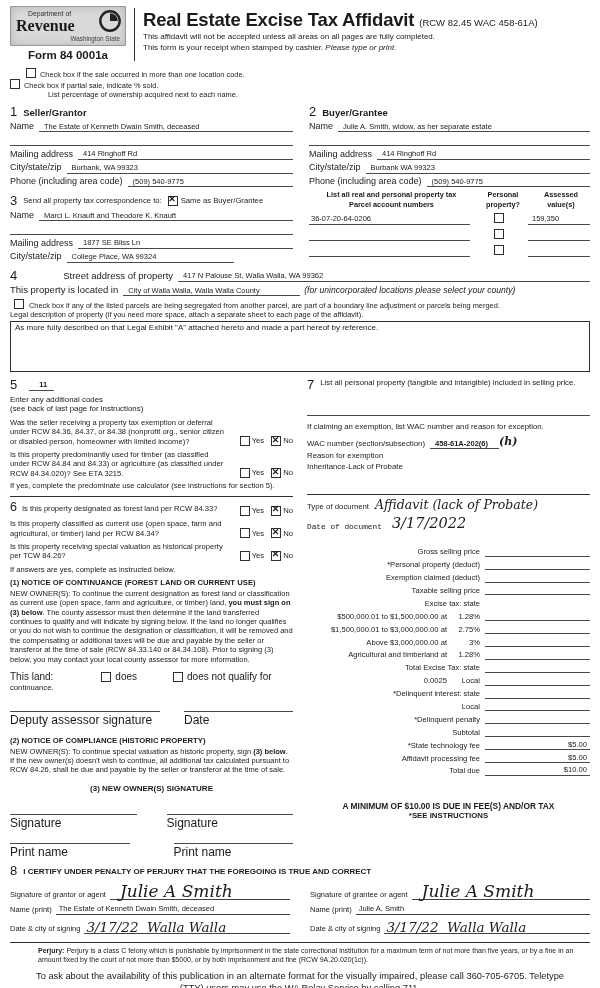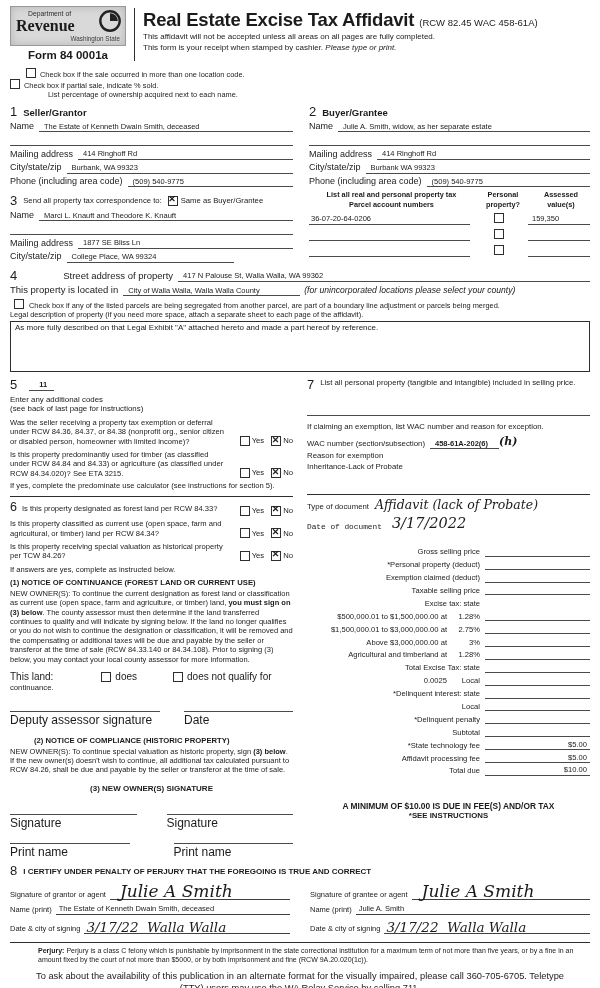--- a/index.html
+++ b/index.html
@@ -322,21 +322,21 @@
         <span>does</span>
         <span class="g" style="width:28px;"></span>
         <span class="cb"></span>
         <span>does not qualify for</span>
       </div>
       <div style="font-size:7.7px;">continuance.</div>
       <div class="sig2">
         <div class="sigcell w1">Deputy assessor signature</div>
         <div class="sigcell w2">Date</div>
       </div>
-      <div class="ntitle" style="margin-top:8px;margin-left:24px;">(2) NOTICE OF COMPLIANCE (HISTORIC PROPERTY)</div>
+      <div class="ntitle" style="margin-top:8px;">(2) NOTICE OF COMPLIANCE (HISTORIC PROPERTY)</div>
       <div class="nbody"><span>NEW OWNER(S): To continue special valuation as historic property, sign </span><b>(3) below</b><span>. If the new owner(s) doesn't wish to continue, all additional tax calculated pursuant to RCW 84.26, shall be due and payable by the seller or transferor at the time of sale.</span></div>
       <div class="center-bold">(3) NEW OWNER(S) SIGNATURE</div>
       <div class="sig2" style="margin-top:20px;gap:30px;">
         <div class="sigcell w2">Signature</div>
         <div class="sigcell w2">Signature</div>
       </div>
       <div class="sig2" style="margin-top:12px;gap:44px;">
         <div class="sigcell w2">Print name</div>
         <div class="sigcell w2">Print name</div>
       </div>

